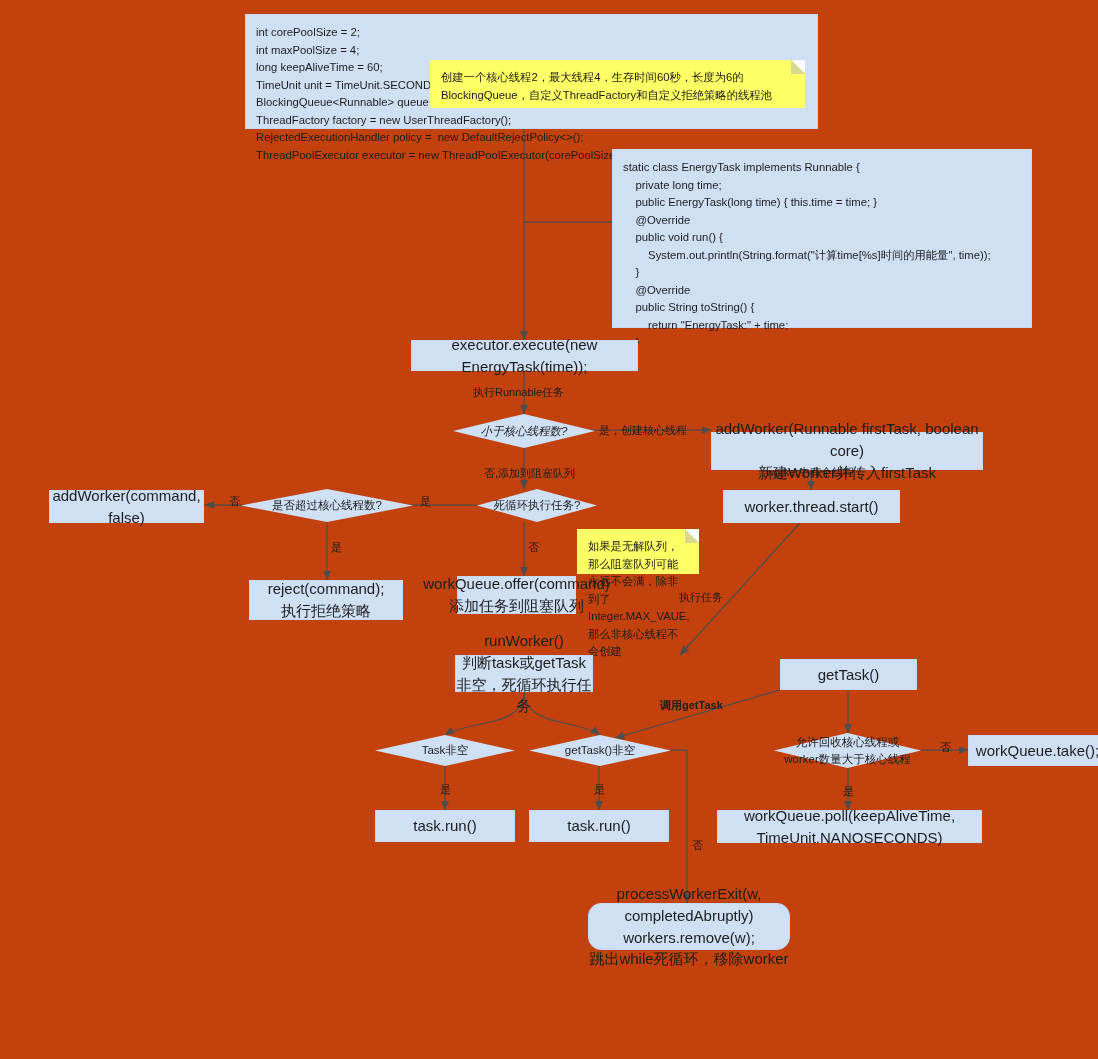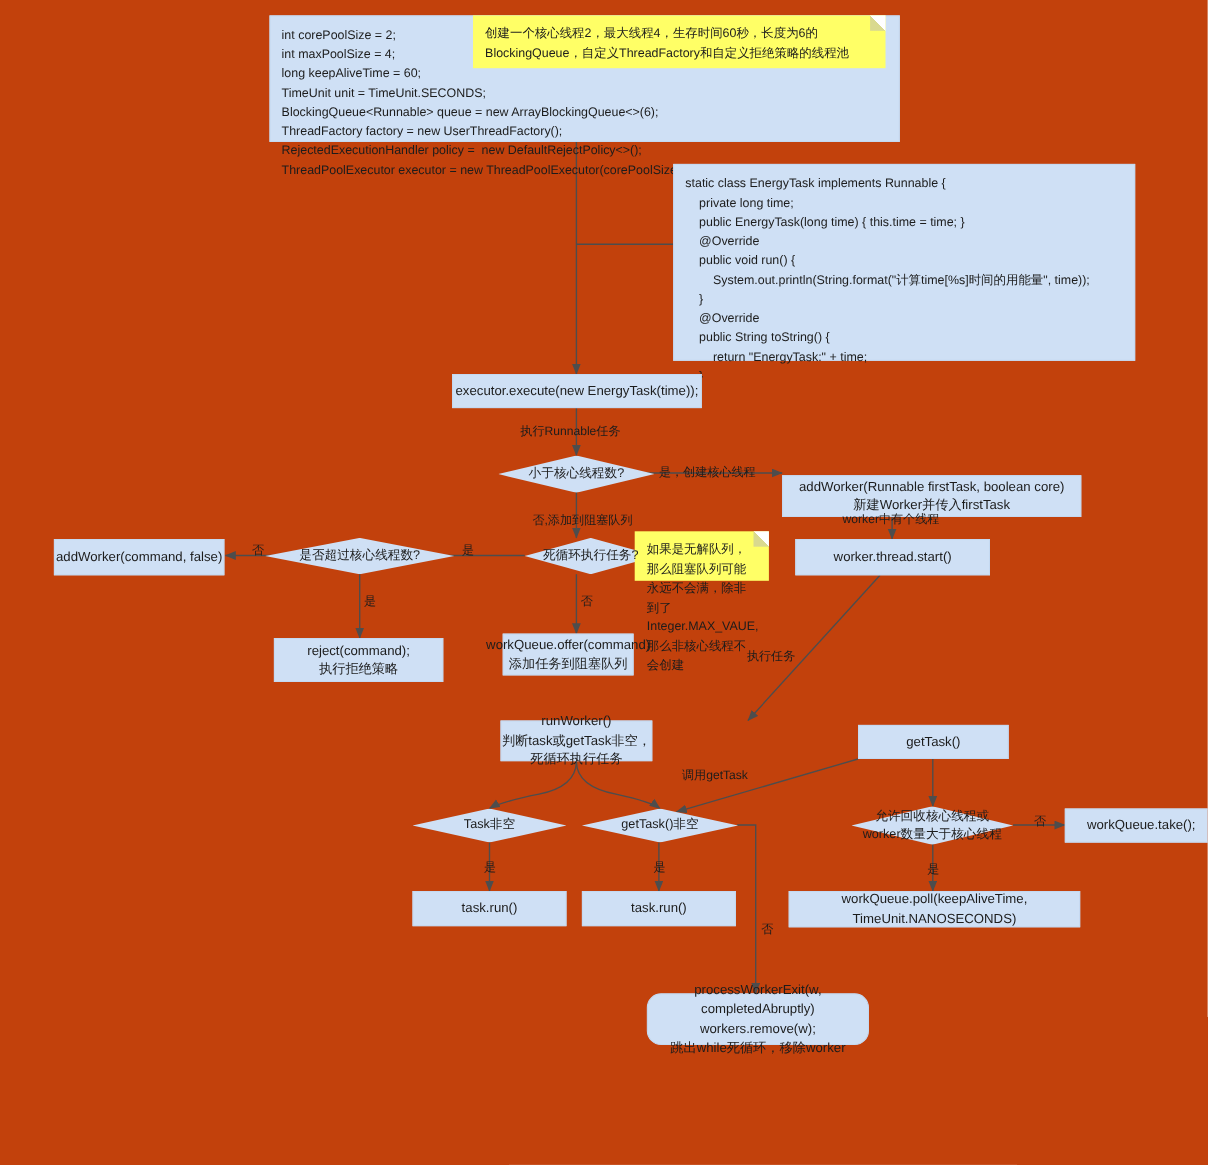--- a/index.html
+++ b/index.html
@@ -26,21 +26,21 @@
     height: 1059px;
     pointer-events: none;
   }
   .node {
     position: absolute;
     box-sizing: border-box;
     display: flex;
     align-items: center;
     justify-content: center;
     text-align: center;
-    font-size: 12px;
+    font-size: 15px;
     line-height: 1.45;
     color: #1c1c1c;
   }
   .box {
     background: #cfe0f5;
     border: 1px solid #c5d9f1;
   }
   .codebox {
     background: #cfe0f5;
     border: 1px solid #c5d9f1;
@@ -53,20 +53,21 @@
     font-family: "Liberation Sans", "DejaVu Sans", sans-serif;
   }
   .note {
     background: #ffff66;
     display: block;
     text-align: left;
     padding: 9px 11px;
     font-size: 11.3px;
     line-height: 1.55;
     color: #1c1c1c;
+    margin-top: 46px;
   }
   .note .fold {
     position: absolute;
     top: 0;
     right: 0;
     width: 14px;
     height: 14px;
     background: linear-gradient(225deg, #ffffff 0 50%, #d9d98f 50% 100%);
   }
   .diamond {
@@ -182,21 +183,21 @@
     public String toString() {
         return "EnergyTask:" + time;
     }
 }</div>
 
 
   <div class="node box" style="left:411px; top:340px; width:227px; height:31px;">executor.execute(new EnergyTask(time));</div>
 
   <div class="edge-label" style="left:473px; top:385px;">执行Runnable任务</div>
 
-  <div class="diamond" style="left:453px; top:414px; width:142px; height:34px;">
+  <div class="diamond" style="left:453px; top:414px; width:142px; height:34px;font-style:italic;">
     <span class="dshape"></span>
     <span class="dlabel">小于核心线程数?</span>
   </div>
 
   <div class="edge-label" style="left:599px; top:423px;">是，创建核心线程</div>
 
   <div class="node box" style="left:711px; top:432px; width:272px; height:38px; white-space:pre-line;">addWorker(Runnable firstTask, boolean core)
 新建Worker并传入firstTask</div>
 
   <div class="edge-label" style="left:766px; top:465px;">worker中有个线程</div>
@@ -236,21 +237,21 @@
   <div class="node box" style="left:457px; top:576px; width:119px; height:38px; white-space:pre-line;">workQueue.offer(command)
 添加任务到阻塞队列</div>
 
   <div class="edge-label" style="left:679px; top:590px;">执行任务</div>
 
   <div class="node box" style="left:455px; top:655px; width:138px; height:37px; white-space:pre-line;">runWorker()
 判断task或getTask非空，死循环执行任务</div>
 
   <div class="node box" style="left:780px; top:659px; width:137px; height:31px;">getTask()</div>
 
-  <div class="edge-label" style="left:620px; top:698px;">调用getTask</div>
+  <div class="edge-label" style="left:660px; top:698px;font-weight:bold;">调用getTask</div>
 
   <div class="diamond" style="left:375px; top:735px; width:140px; height:31px;justify-content:center;">
     <span class="dshape"></span>
     <span class="dlabel">Task非空</span>
   </div>
 
   <div class="diamond" style="left:529px; top:735px; width:142px; height:31px;">
     <span class="dshape"></span>
     <span class="dlabel">getTask()非空</span>
   </div>

